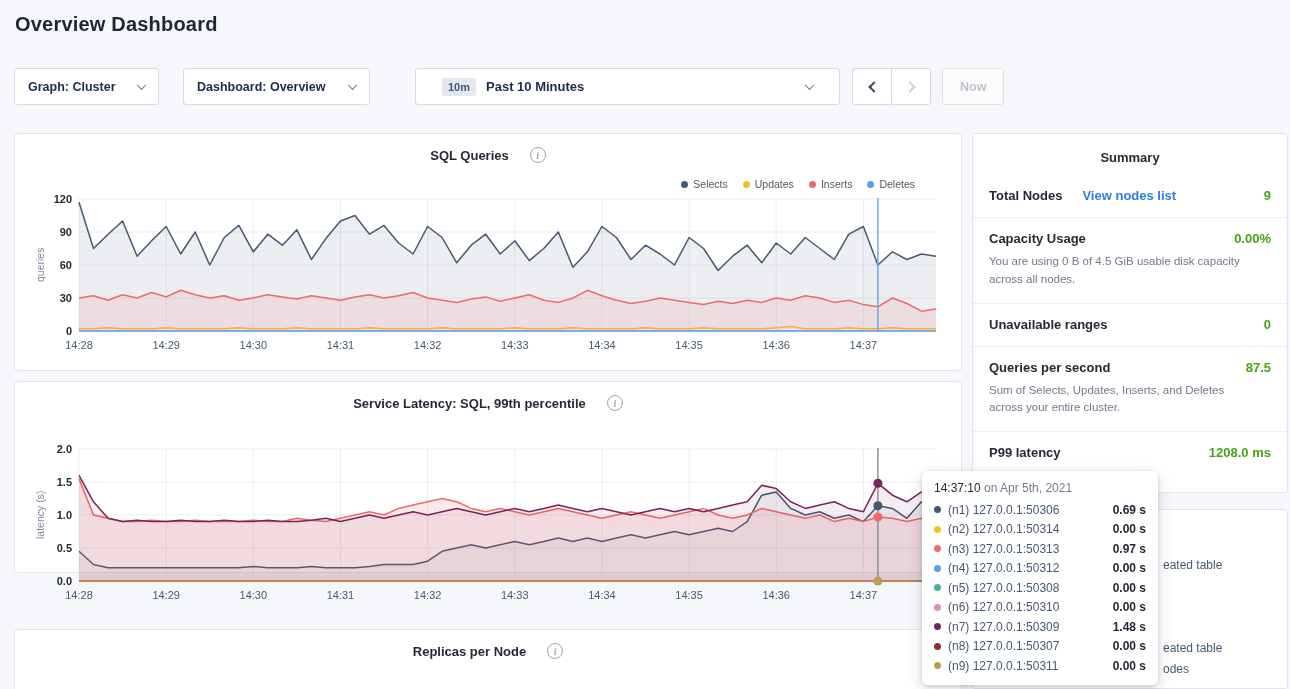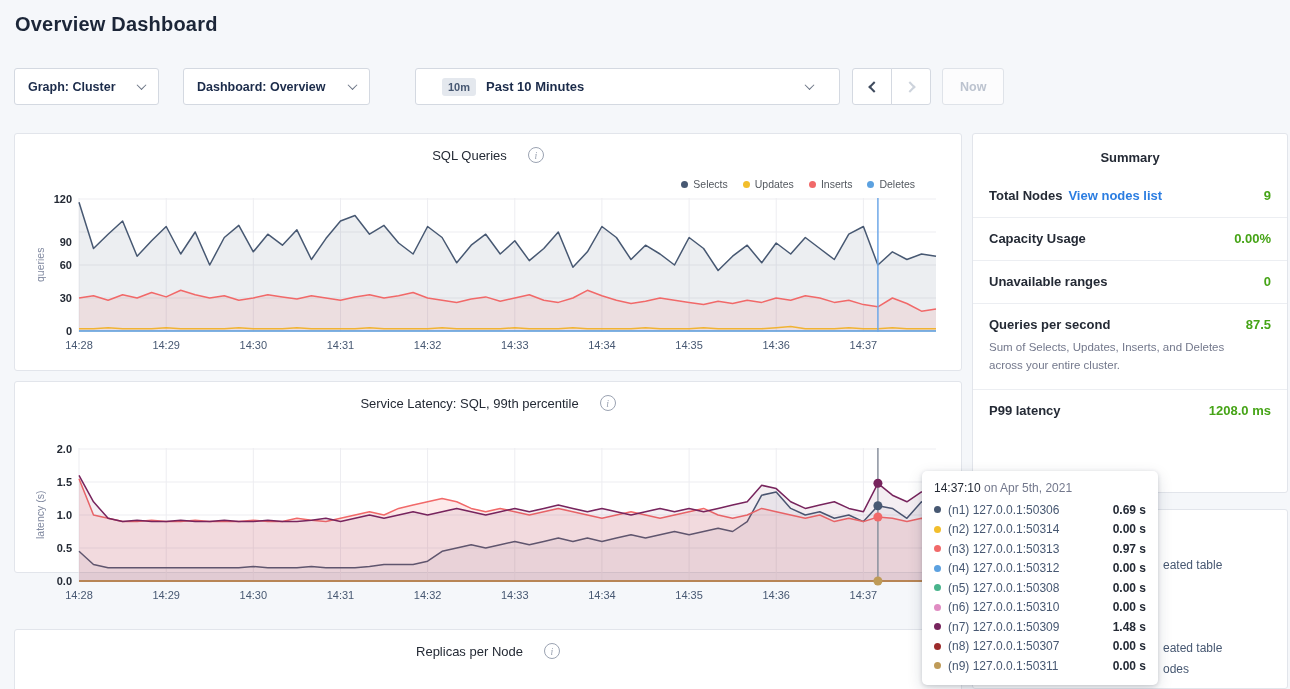--- a/index.html
+++ b/index.html
@@ -23,39 +23,39 @@
 .nav-btn{width:40px;height:37px;background:#fff;border:1px solid #d4d9e1;display:flex;align-items:center;justify-content:center}
 .nav-btn.prev{border-radius:3px 0 0 3px}
 .nav-btn.next{border-radius:0 3px 3px 0;margin-left:-1px}
 .nav-btn .chev{width:8px;height:8px;border-width:2px;border-color:#3e4a5d}
 .nav-btn.next .chev{border-color:#cdd3dc}
 .now-btn{height:37px;padding:0 17px;background:#fcfcfd;border:1px solid #dfe3e9;border-radius:3px;font-size:12.5px;font-weight:700;color:#bcc3cf}
 .panel{position:absolute;background:#fff;border:1px solid #e2e5eb;border-radius:3px}
 #panel-sql{left:14px;top:133px;width:948px;height:238px}
 #panel-latency{left:14px;top:381px;width:948px;height:192px}
 #panel-replicas{left:14px;top:629px;width:948px;height:150px}
-.chart-title{position:absolute;top:13px;left:0;right:0;display:flex;justify-content:center;align-items:center;gap:21px;font-size:13px;font-weight:400;color:#242a35}
+.chart-title{position:absolute;top:13px;left:0;right:0;display:flex;justify-content:center;align-items:center;gap:21px;font-size:13px;font-weight:700;color:#242a35}
 .info-icon{width:16px;height:16px;border:1px solid #9ba3b2;border-radius:50%;display:inline-flex;align-items:center;justify-content:center;font-size:10px;color:#9ba3b2;font-family:"Liberation Serif",serif;font-style:italic;cursor:pointer}
 .legend{position:absolute;top:44px;right:46px;display:flex;gap:15px}
 .legend-item{display:inline-flex;align-items:center;gap:5px;font-size:10.5px;color:#53585f;cursor:pointer}
 .legend-dot{width:7px;height:7px;border-radius:50%;display:inline-block}
 .plot{position:absolute;left:64px;top:64px;width:857px;height:134px}
 #panel-latency .plot{top:66px}
 .plot svg{position:absolute;left:0;top:0;overflow:visible}
 .ytick{position:absolute;right:calc(100% + 7px);transform:translateY(-50%);font-size:11px;font-weight:700;color:#242a35;line-height:1;white-space:nowrap}
 .xtick{position:absolute;top:calc(100% + 7px);transform:translateX(-50%);font-size:11px;color:#475872;white-space:nowrap}
 .ylabel{position:absolute;top:0;bottom:0;left:-45px;width:12px;display:flex;align-items:center;justify-content:center;writing-mode:vertical-rl;transform:rotate(180deg);font-size:10.5px;color:#8089a0;white-space:nowrap}
 #panel-summary{left:972px;top:133px;width:316px;height:360px}
 #panel-events{left:972px;top:509px;width:316px;height:180px}
 .summary-title{text-align:center;font-size:13px;font-weight:700;padding:16px 0 10px;color:#242a35}
 .srow{padding:13px 16px 14px}
 .srow + .srow{border-top:1px solid #eceef2}
 .srow-head{display:flex;justify-content:space-between;align-items:baseline}
 .srow-label{font-size:13px;font-weight:700;color:#242a35}
-.srow-link{font-size:13px;font-weight:700;color:#2b7de1;margin-left:6px;cursor:pointer}
+.srow-link{font-size:13px;font-weight:700;color:#2b7de1;margin-left:20px;cursor:pointer}
 .srow-value{font-size:13px;font-weight:700;color:#46a417;flex:none;margin-left:10px}
 .srow-desc{font-size:11.5px;color:#73788c;line-height:1.55;margin-top:7px;padding-right:28px}
 .ev{position:absolute;left:190px;font-size:12px;color:#475872;white-space:nowrap}
 .ev:nth-child(1){top:48px}
 .ev:nth-child(2){top:131px}
 .ev:nth-child(3){top:152px}
 .tooltip{position:absolute;left:922px;top:471px;width:236px;background:#fff;border-radius:5px;box-shadow:0 1px 4px rgba(22,33,56,.18),0 5px 16px rgba(22,33,56,.14);padding:10px 12px 9px;z-index:20}
 .tt-head{font-size:12px;color:#73788c;margin-bottom:5px}
 .tt-time{color:#242a35}
 .tt-row{display:flex;align-items:center;gap:7px;height:19.5px;font-size:12px}
@@ -138,21 +138,21 @@
         <polyline points="0.0,130.8 14.5,130.8 29.1,129.7 43.6,130.8 58.1,130.8 72.6,130.8 87.2,129.7 101.7,130.8 116.2,130.8 130.7,130.8 145.3,130.8 159.8,129.7 174.3,130.8 188.8,130.8 203.4,130.8 217.9,129.7 232.4,130.8 246.9,130.8 261.5,130.8 276.0,130.8 290.5,129.7 305.0,130.8 319.6,130.8 334.1,130.8 348.6,130.8 363.1,129.7 377.7,130.8 392.2,130.8 406.7,130.8 421.2,130.8 435.8,129.7 450.3,130.8 464.8,130.8 479.3,130.8 493.9,129.7 508.4,130.8 522.9,130.8 537.4,130.8 552.0,130.8 566.5,129.7 581.0,130.8 595.5,130.8 610.1,130.8 624.6,129.7 639.1,130.8 653.6,130.8 668.2,130.8 682.7,130.8 697.2,129.7 711.7,128.6 726.3,130.8 740.8,130.8 755.3,130.8 769.8,129.7 784.4,130.8 798.9,130.8 813.4,129.7 827.9,130.8 842.5,130.8 857.0,130.8" fill="none" stroke="#f2be2c" stroke-width="1.5" stroke-linejoin="round"></polyline>
         <path d="M0 133.0 L 0.0,100.0 L 14.5,97.8 L 29.1,102.2 L 43.6,96.7 L 58.1,100.0 L 72.6,94.5 L 87.2,98.9 L 101.7,92.3 L 116.2,96.7 L 130.7,100.0 L 145.3,97.8 L 159.8,102.2 L 174.3,100.0 L 188.8,96.7 L 203.4,98.9 L 217.9,101.1 L 232.4,97.8 L 246.9,100.0 L 261.5,102.2 L 276.0,98.9 L 290.5,96.7 L 305.0,100.0 L 319.6,97.8 L 334.1,94.5 L 348.6,100.0 L 363.1,102.2 L 377.7,104.4 L 392.2,101.1 L 406.7,98.9 L 421.2,103.3 L 435.8,100.0 L 450.3,96.7 L 464.8,102.2 L 479.3,104.4 L 493.9,100.0 L 508.4,92.3 L 522.9,97.8 L 537.4,102.2 L 552.0,105.5 L 566.5,103.3 L 581.0,100.0 L 595.5,102.2 L 610.1,104.4 L 624.6,106.6 L 639.1,103.3 L 653.6,105.5 L 668.2,102.2 L 682.7,104.4 L 697.2,100.0 L 711.7,102.2 L 726.3,97.8 L 740.8,100.0 L 755.3,104.4 L 769.8,102.2 L 784.4,106.6 L 798.9,108.8 L 813.4,100.0 L 827.9,105.5 L 842.5,113.2 L 857.0,111.0 L 857 133.0 Z" fill="rgba(241,105,105,0.12)"></path>
         <polyline points="0.0,100.0 14.5,97.8 29.1,102.2 43.6,96.7 58.1,100.0 72.6,94.5 87.2,98.9 101.7,92.3 116.2,96.7 130.7,100.0 145.3,97.8 159.8,102.2 174.3,100.0 188.8,96.7 203.4,98.9 217.9,101.1 232.4,97.8 246.9,100.0 261.5,102.2 276.0,98.9 290.5,96.7 305.0,100.0 319.6,97.8 334.1,94.5 348.6,100.0 363.1,102.2 377.7,104.4 392.2,101.1 406.7,98.9 421.2,103.3 435.8,100.0 450.3,96.7 464.8,102.2 479.3,104.4 493.9,100.0 508.4,92.3 522.9,97.8 537.4,102.2 552.0,105.5 566.5,103.3 581.0,100.0 595.5,102.2 610.1,104.4 624.6,106.6 639.1,103.3 653.6,105.5 668.2,102.2 682.7,104.4 697.2,100.0 711.7,102.2 726.3,97.8 740.8,100.0 755.3,104.4 769.8,102.2 784.4,106.6 798.9,108.8 813.4,100.0 827.9,105.5 842.5,113.2 857.0,111.0" fill="none" stroke="#f16969" stroke-width="1.5" stroke-linejoin="round"></polyline>
         <polyline points="0.0,133.0 14.5,133.0 29.1,133.0 43.6,133.0 58.1,133.0 72.6,133.0 87.2,133.0 101.7,133.0 116.2,133.0 130.7,133.0 145.3,133.0 159.8,133.0 174.3,133.0 188.8,133.0 203.4,133.0 217.9,133.0 232.4,133.0 246.9,133.0 261.5,133.0 276.0,133.0 290.5,133.0 305.0,133.0 319.6,133.0 334.1,133.0 348.6,133.0 363.1,133.0 377.7,133.0 392.2,133.0 406.7,133.0 421.2,133.0 435.8,133.0 450.3,133.0 464.8,133.0 479.3,133.0 493.9,133.0 508.4,133.0 522.9,133.0 537.4,133.0 552.0,133.0 566.5,133.0 581.0,133.0 595.5,133.0 610.1,133.0 624.6,133.0 639.1,133.0 653.6,133.0 668.2,133.0 682.7,133.0 697.2,133.0 711.7,133.0 726.3,133.0 740.8,133.0 755.3,133.0 769.8,133.0 784.4,133.0 798.9,133.0 813.4,133.0 827.9,133.0 842.5,133.0 857.0,133.0" fill="none" stroke="#5ca1e0" stroke-width="1.5" stroke-linejoin="round"></polyline>
         <line x1="798.9" y1="0" x2="798.9" y2="134" stroke="#6fa8e8" stroke-width="1.5"></line>
       </svg>
     <div class="ylabel">queries</div>
   <div class="ytick" style="top: 133px;">0</div>
       <div class="ytick" style="top: 100px;">30</div>
       <div class="ytick" style="top: 67px;">60</div>
-      <div class="ytick" style="top: 44px; padding-left: 45px;">90</div>
+      <div class="ytick" style="top: 34px; padding-left: 45px;">90</div>
       <div class="ytick" style="top: 1px;">120</div>
       <div class="xtick" style="left: 0px;">14:28</div>
       <div class="xtick" style="left: 87.1525px;">14:29</div>
       <div class="xtick" style="left: 174.305px;">14:30</div>
       <div class="xtick" style="left: 261.458px;">14:31</div>
       <div class="xtick" style="left: 348.61px;">14:32</div>
       <div class="xtick" style="left: 435.763px;">14:33</div>
       <div class="xtick" style="left: 522.915px;">14:34</div>
       <div class="xtick" style="left: 610.068px;">14:35</div>
       <div class="xtick" style="left: 697.22px;">14:36</div>
@@ -233,20 +233,21 @@
         <div class="srow-head">
           <div class="srow-label">Total Nodes<a class="srow-link">View nodes list</a></div>
           <div class="srow-value">9</div>
         </div>
       </div>
       <div class="srow">
         <div class="srow-head">
           <div class="srow-label">Capacity Usage</div>
           <div class="srow-value">0.00%</div>
         </div>
+        <div class="srow-desc">You are using 0 B of 4.5 GiB usable disk capacity across all nodes.</div>
       </div>
       <div class="srow">
         <div class="srow-head">
           <div class="srow-label">Unavailable ranges</div>
           <div class="srow-value">0</div>
         </div>
       </div>
       <div class="srow">
         <div class="srow-head">
           <div class="srow-label">Queries per second</div>

